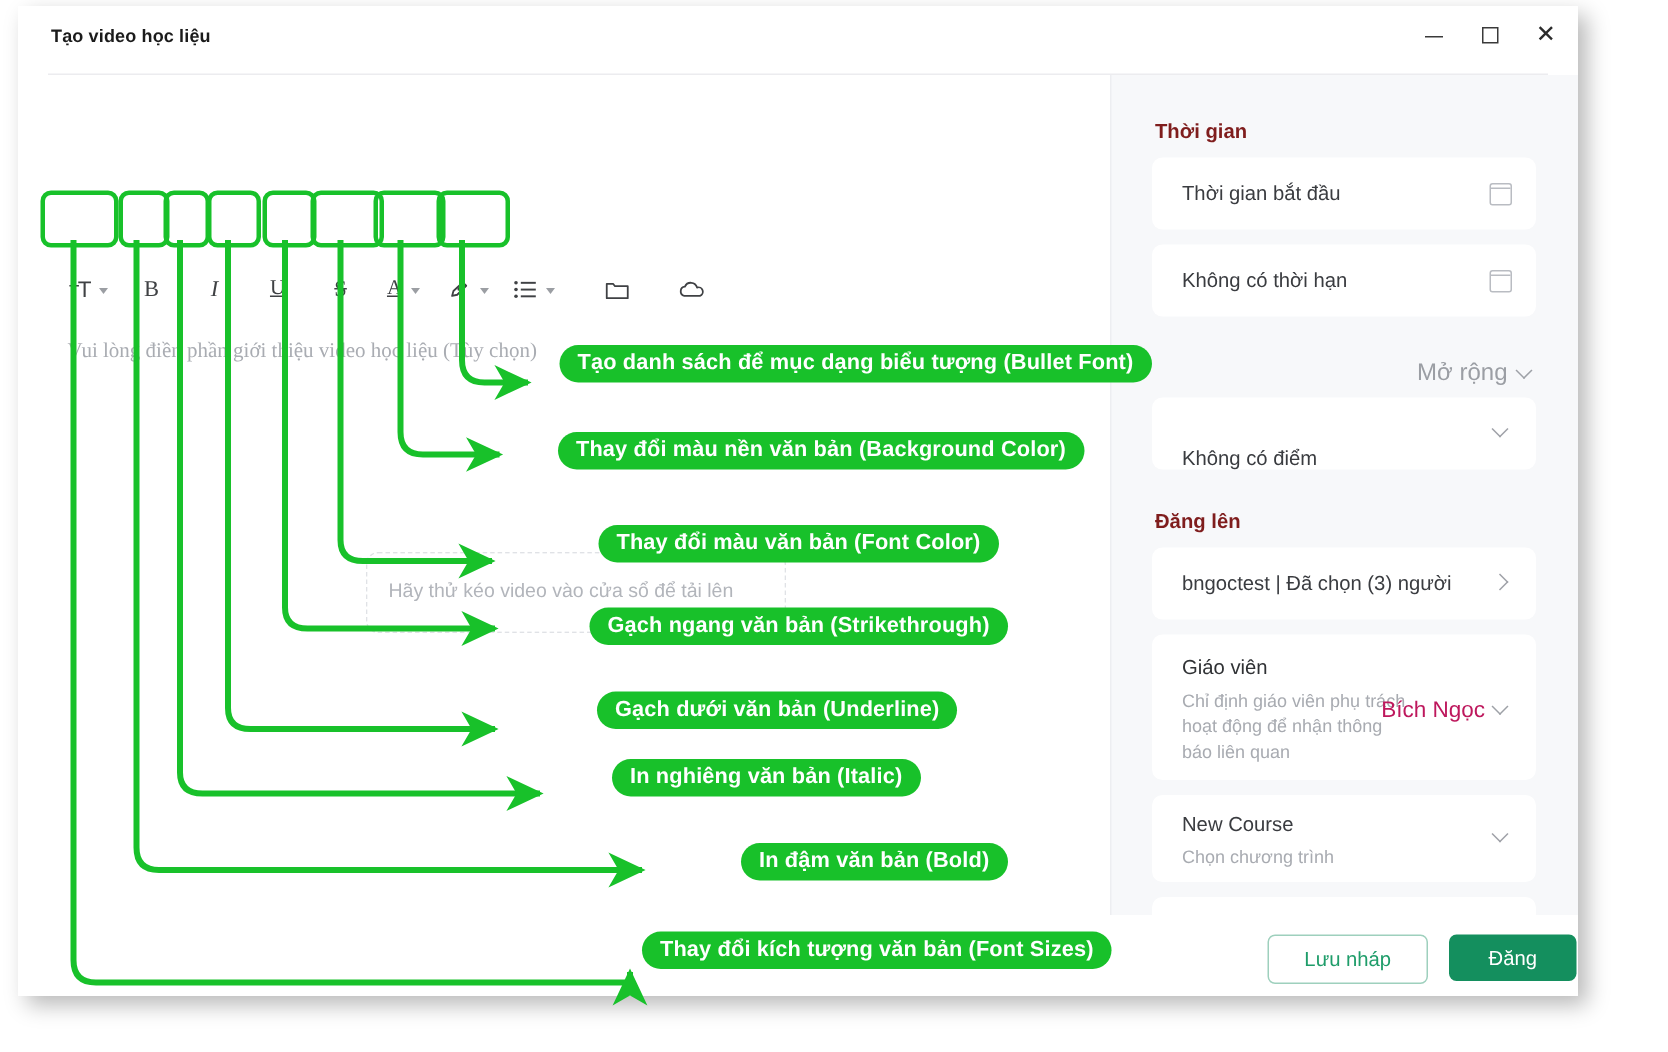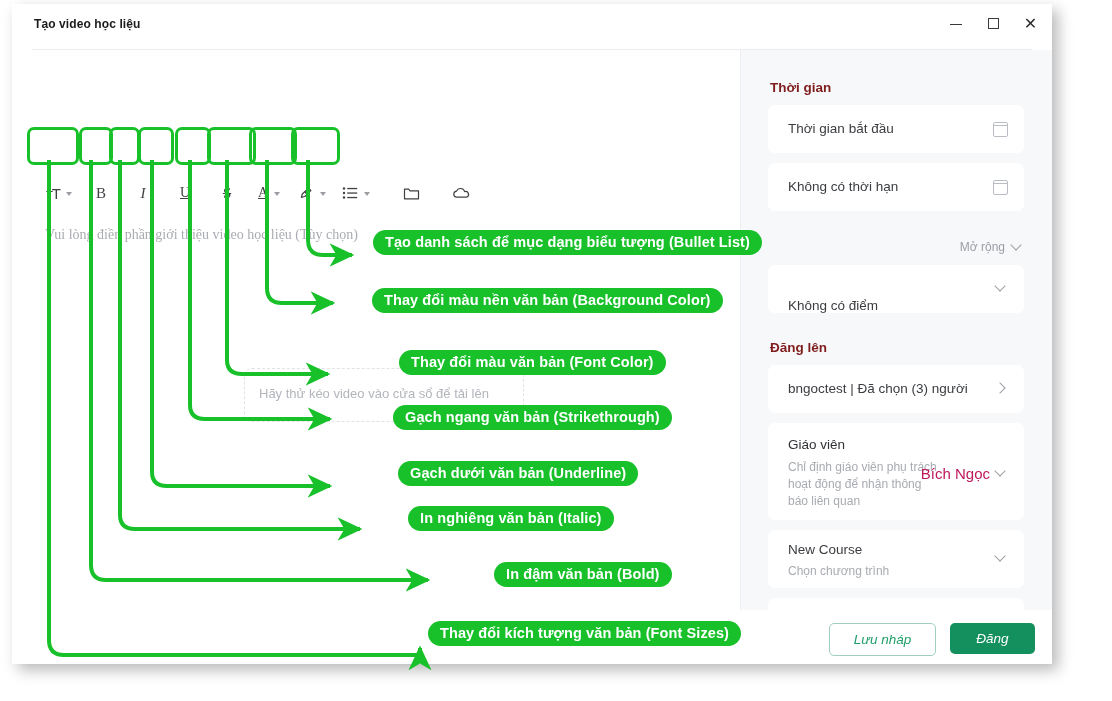--- a/index.html
+++ b/index.html
@@ -118,29 +118,29 @@
   .cal-icon::before{content:"";position:absolute;left:0;top:2.2px;width:100%;height:1.2px;background:#b9bcc2;}
   .chev{
     position:absolute;width:8px;height:8px;border-right:1.4px solid #9ea1a7;border-bottom:1.4px solid #9ea1a7;
     transform:rotate(45deg);
   }
   .chev-r{
     position:absolute;width:8px;height:8px;border-right:1.4px solid #9ea1a7;border-top:1.4px solid #9ea1a7;
     transform:rotate(45deg);
   }
   .expand{
-    position:absolute;right:30px;font-size:12px;color:#9b9ea4;display:flex;align-items:center;gap:7px;
+    position:absolute;right:30px;font-size:16px;color:#9b9ea4;display:flex;align-items:center;gap:7px;
   }
   .teacher-val{
     position:absolute;right:34px;font-size:15px;color:#be185d;
   }
 
   
   .footer{
-    position:absolute;left:0;top:606px;width:1040px;height:54px;background:#ffffff;font-style:italic;
+    position:absolute;left:16px;top:606px;width:1040px;height:54px;background:#ffffff;
   }
   .btn-draft{
     position:absolute;left:817px;top:13px;width:105px;height:31px;
     border:1px solid #9ed0bd;border-radius:5px;background:#fff;
     color:#1f9d6a;font-size:13.5px;
     display:flex;align-items:center;justify-content:center;
   }
   .btn-post{
     position:absolute;left:938px;top:13px;width:85px;height:31px;
     border-radius:5px;background:#148f5e;
@@ -331,21 +331,21 @@
 
   <div class="hl" style="left:27px;top:127px;width:46px;height:32px;"></div>
   <div class="hl" style="left:79px;top:127px;width:28px;height:32px;"></div>
   <div class="hl" style="left:109px;top:127px;width:25px;height:32px;"></div>
   <div class="hl" style="left:138px;top:127px;width:30px;height:32px;"></div>
   <div class="hl" style="left:175px;top:127px;width:30px;height:32px;"></div>
   <div class="hl" style="left:207px;top:127px;width:43px;height:32px;"></div>
   <div class="hl" style="left:249px;top:127px;width:42px;height:32px;"></div>
   <div class="hl" style="left:291px;top:127px;width:43px;height:32px;"></div>
 
-  <div class="pill" style="left:373px;top:230px;">Tạo danh sách để mục dạng biểu tượng (Bullet List)</div>
+  <div class="pill" style="left:373px;top:230px;">Tạo danh sách để mục dạng biểu tượng (Bullet Font)</div>
   <div class="pill" style="left:372px;top:288px;">Thay đổi màu nền văn bản (Background Color)</div>
   <div class="pill" style="left:393px;top:405px;">Gạch ngang văn bản (Strikethrough)</div>
   <div class="pill" style="left:399px;top:350px;">Thay đổi màu văn bản (Font Color)</div>
   <div class="pill" style="left:398px;top:461px;">Gạch dưới văn bản (Underline)</div>
   <div class="pill" style="left:408px;top:506px;">In nghiêng văn bản (Italic)</div>
   <div class="pill" style="left:494px;top:562px;">In đậm văn bản (Bold)</div>
   <div class="pill" style="left:428px;top:621px;">Thay đổi kích tượng văn bản (Font Sizes)</div>
 
 </div>
 

